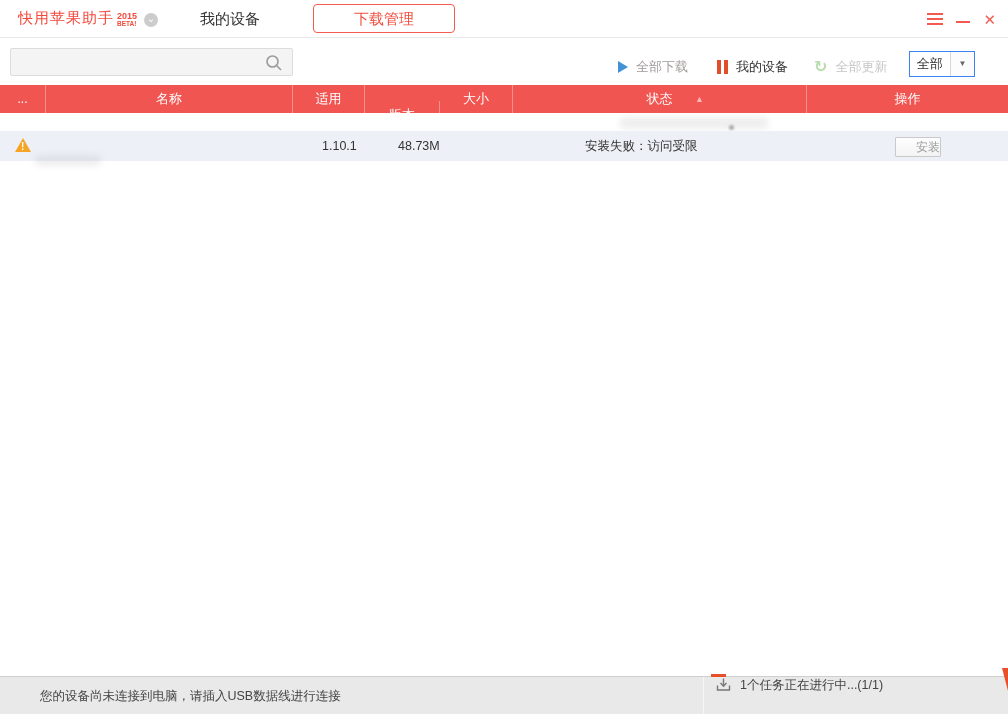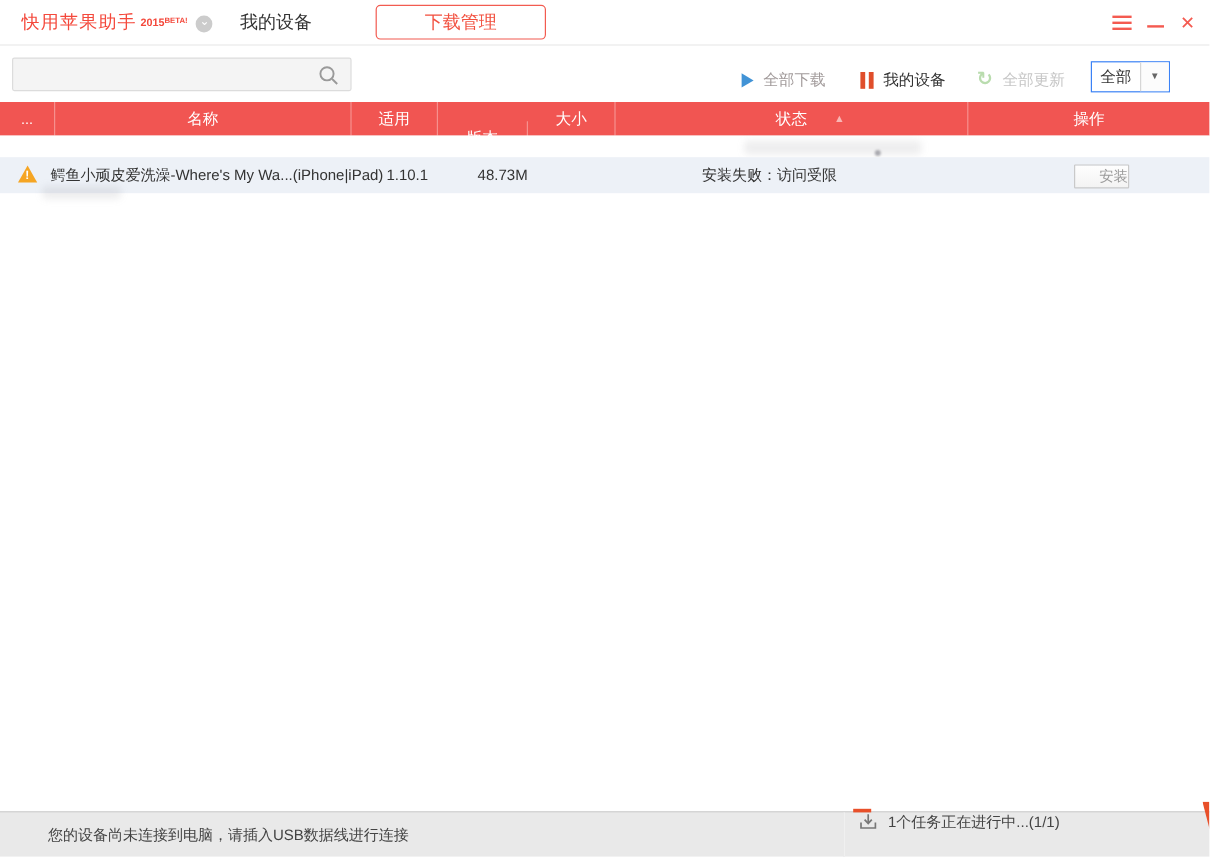--- a/index.html
+++ b/index.html
@@ -8,21 +8,21 @@
     font-family: "Liberation Sans", "DejaVu Sans", sans-serif;
     background:#fff; position:relative; overflow:hidden;
     color:#333;
   }
   .app { position:absolute; inset:0; width:1008px; height:714px; background:#fff; }
 
   
   .titlebar { position:absolute; left:0; top:0; width:1008px; height:38px; background:#fff; border-bottom:1px solid #e9e9e9; }
   .logo { position:absolute; left:18px; top:9px; display:flex; align-items:center; }
   .logo-title { font-size:15px; color:#f4493c; letter-spacing:1px; }
-  .logo-sub { display:flex; flex-direction:row; margin-left:3px; margin-top:2px; color:#f4493c; line-height:1; }
+  .logo-sub { display:flex; flex-direction:column; margin-left:3px; margin-top:2px; color:#f4493c; line-height:1; }
   .logo-year { font-size:9px; font-weight:bold; }
   .logo-beta { font-size:6.5px; font-weight:bold; }
   .logo-chevron { width:14px; height:14px; border-radius:50%; background:#ccc; color:#fff;
     font-size:10px; line-height:11px; text-align:center; margin-left:7px; margin-top:2px; }
   .tab-devices { position:absolute; left:200px; top:0; height:38px; line-height:38px; font-size:15px; color:#333; cursor:default; }
   .tab-downloads { position:absolute; left:313px; top:4px; width:142px; height:29px;
     border:1px solid #f25b50; border-radius:4px; color:#f2503f; font-size:15px;
     text-align:center; line-height:27px; background:#fff; }
   .win-controls { position:absolute; right:12px; top:0; height:38px; display:flex; align-items:center; gap:13px; }
   .icon-hamburger { width:16px; height:12px; display:flex; flex-direction:column; justify-content:space-between; }
@@ -165,21 +165,20 @@
     <div class="th th-action">操作</div>
   </div>
 
   <div class="content">
     <div class="smudge smudge-a"></div>
     <div class="smudge-dot"></div>
     <div class="row">
       <span class="warn-icon">
           <b>!</b>
         </span>
-      <span class="cell cell-name"><span>鳄鱼小顽皮爱洗澡-Where's My Wa...</span><span>(iPhone|iPad)</span></span>
       <span class="cell cell-version">1.10.1</span>
       <span class="cell cell-size">48.73M</span>
       <span class="cell cell-status">安装失败：访问受限</span>
     </div>
     <div class="smudge smudge-b"></div>
     <div class="install-btn">安装</div>
   </div>
 
   <div class="statusbar">
     <span class="sb-left">您的设备尚未连接到电脑，请插入USB数据线进行连接</span>

